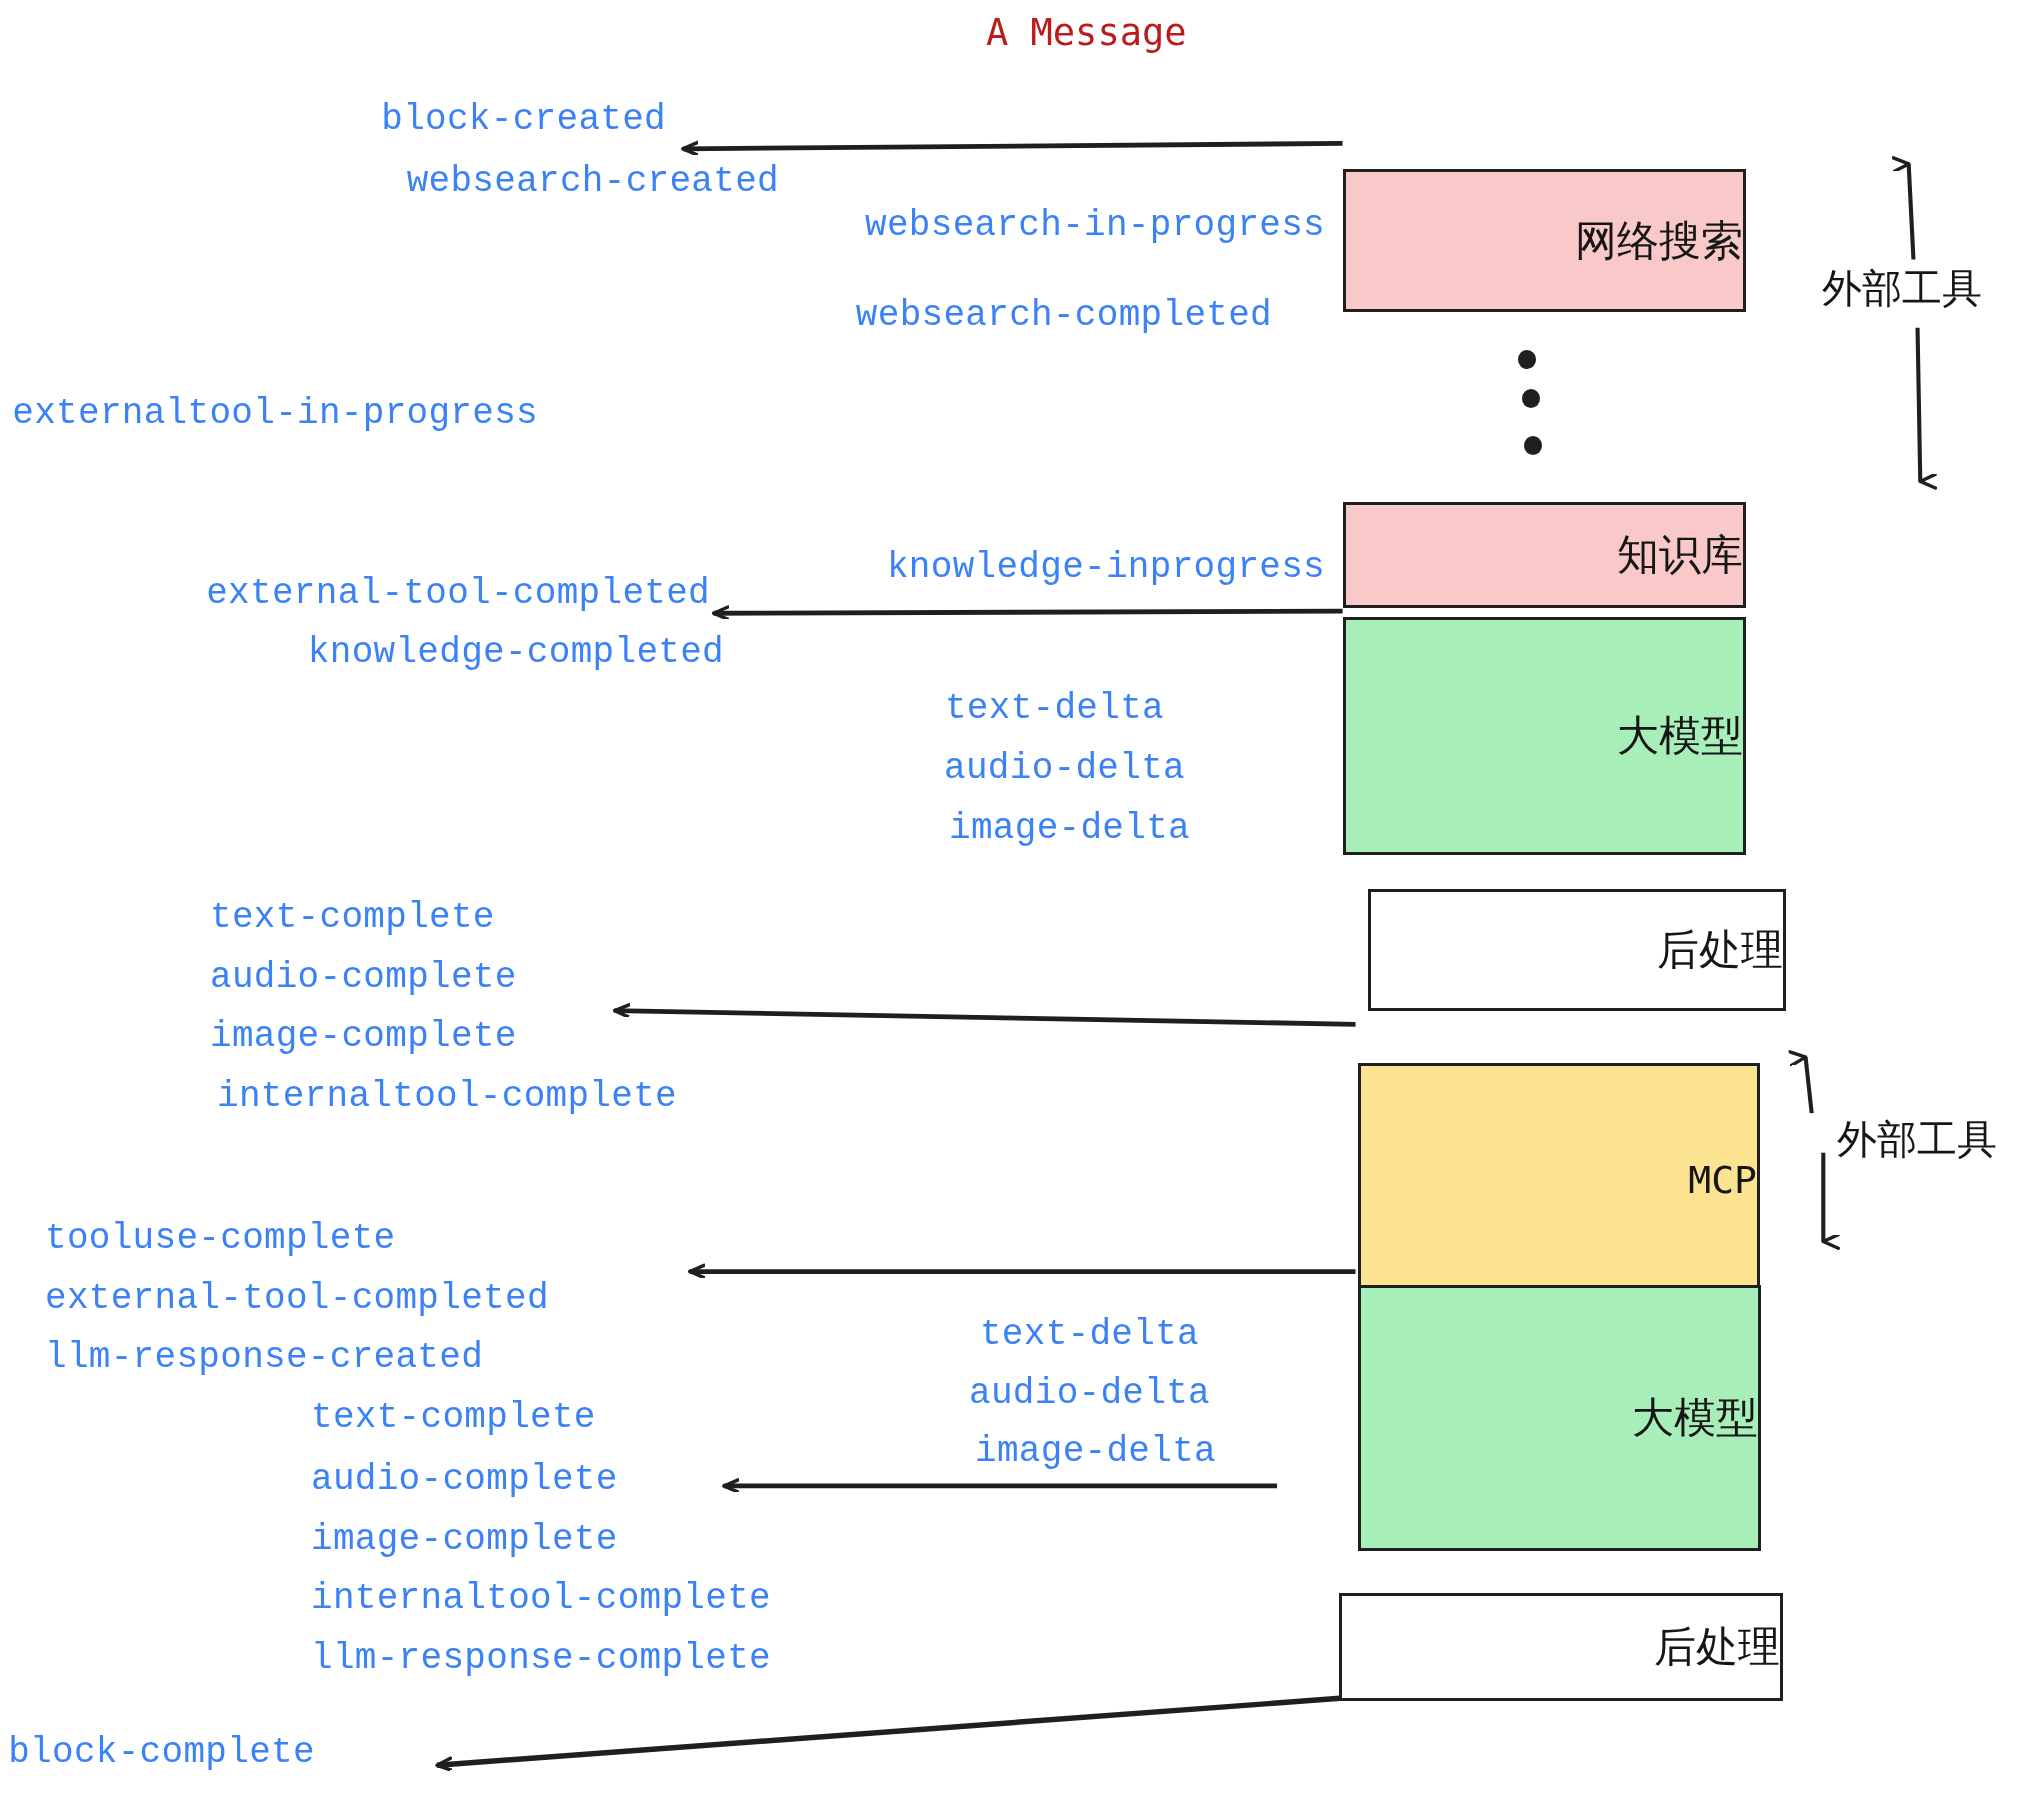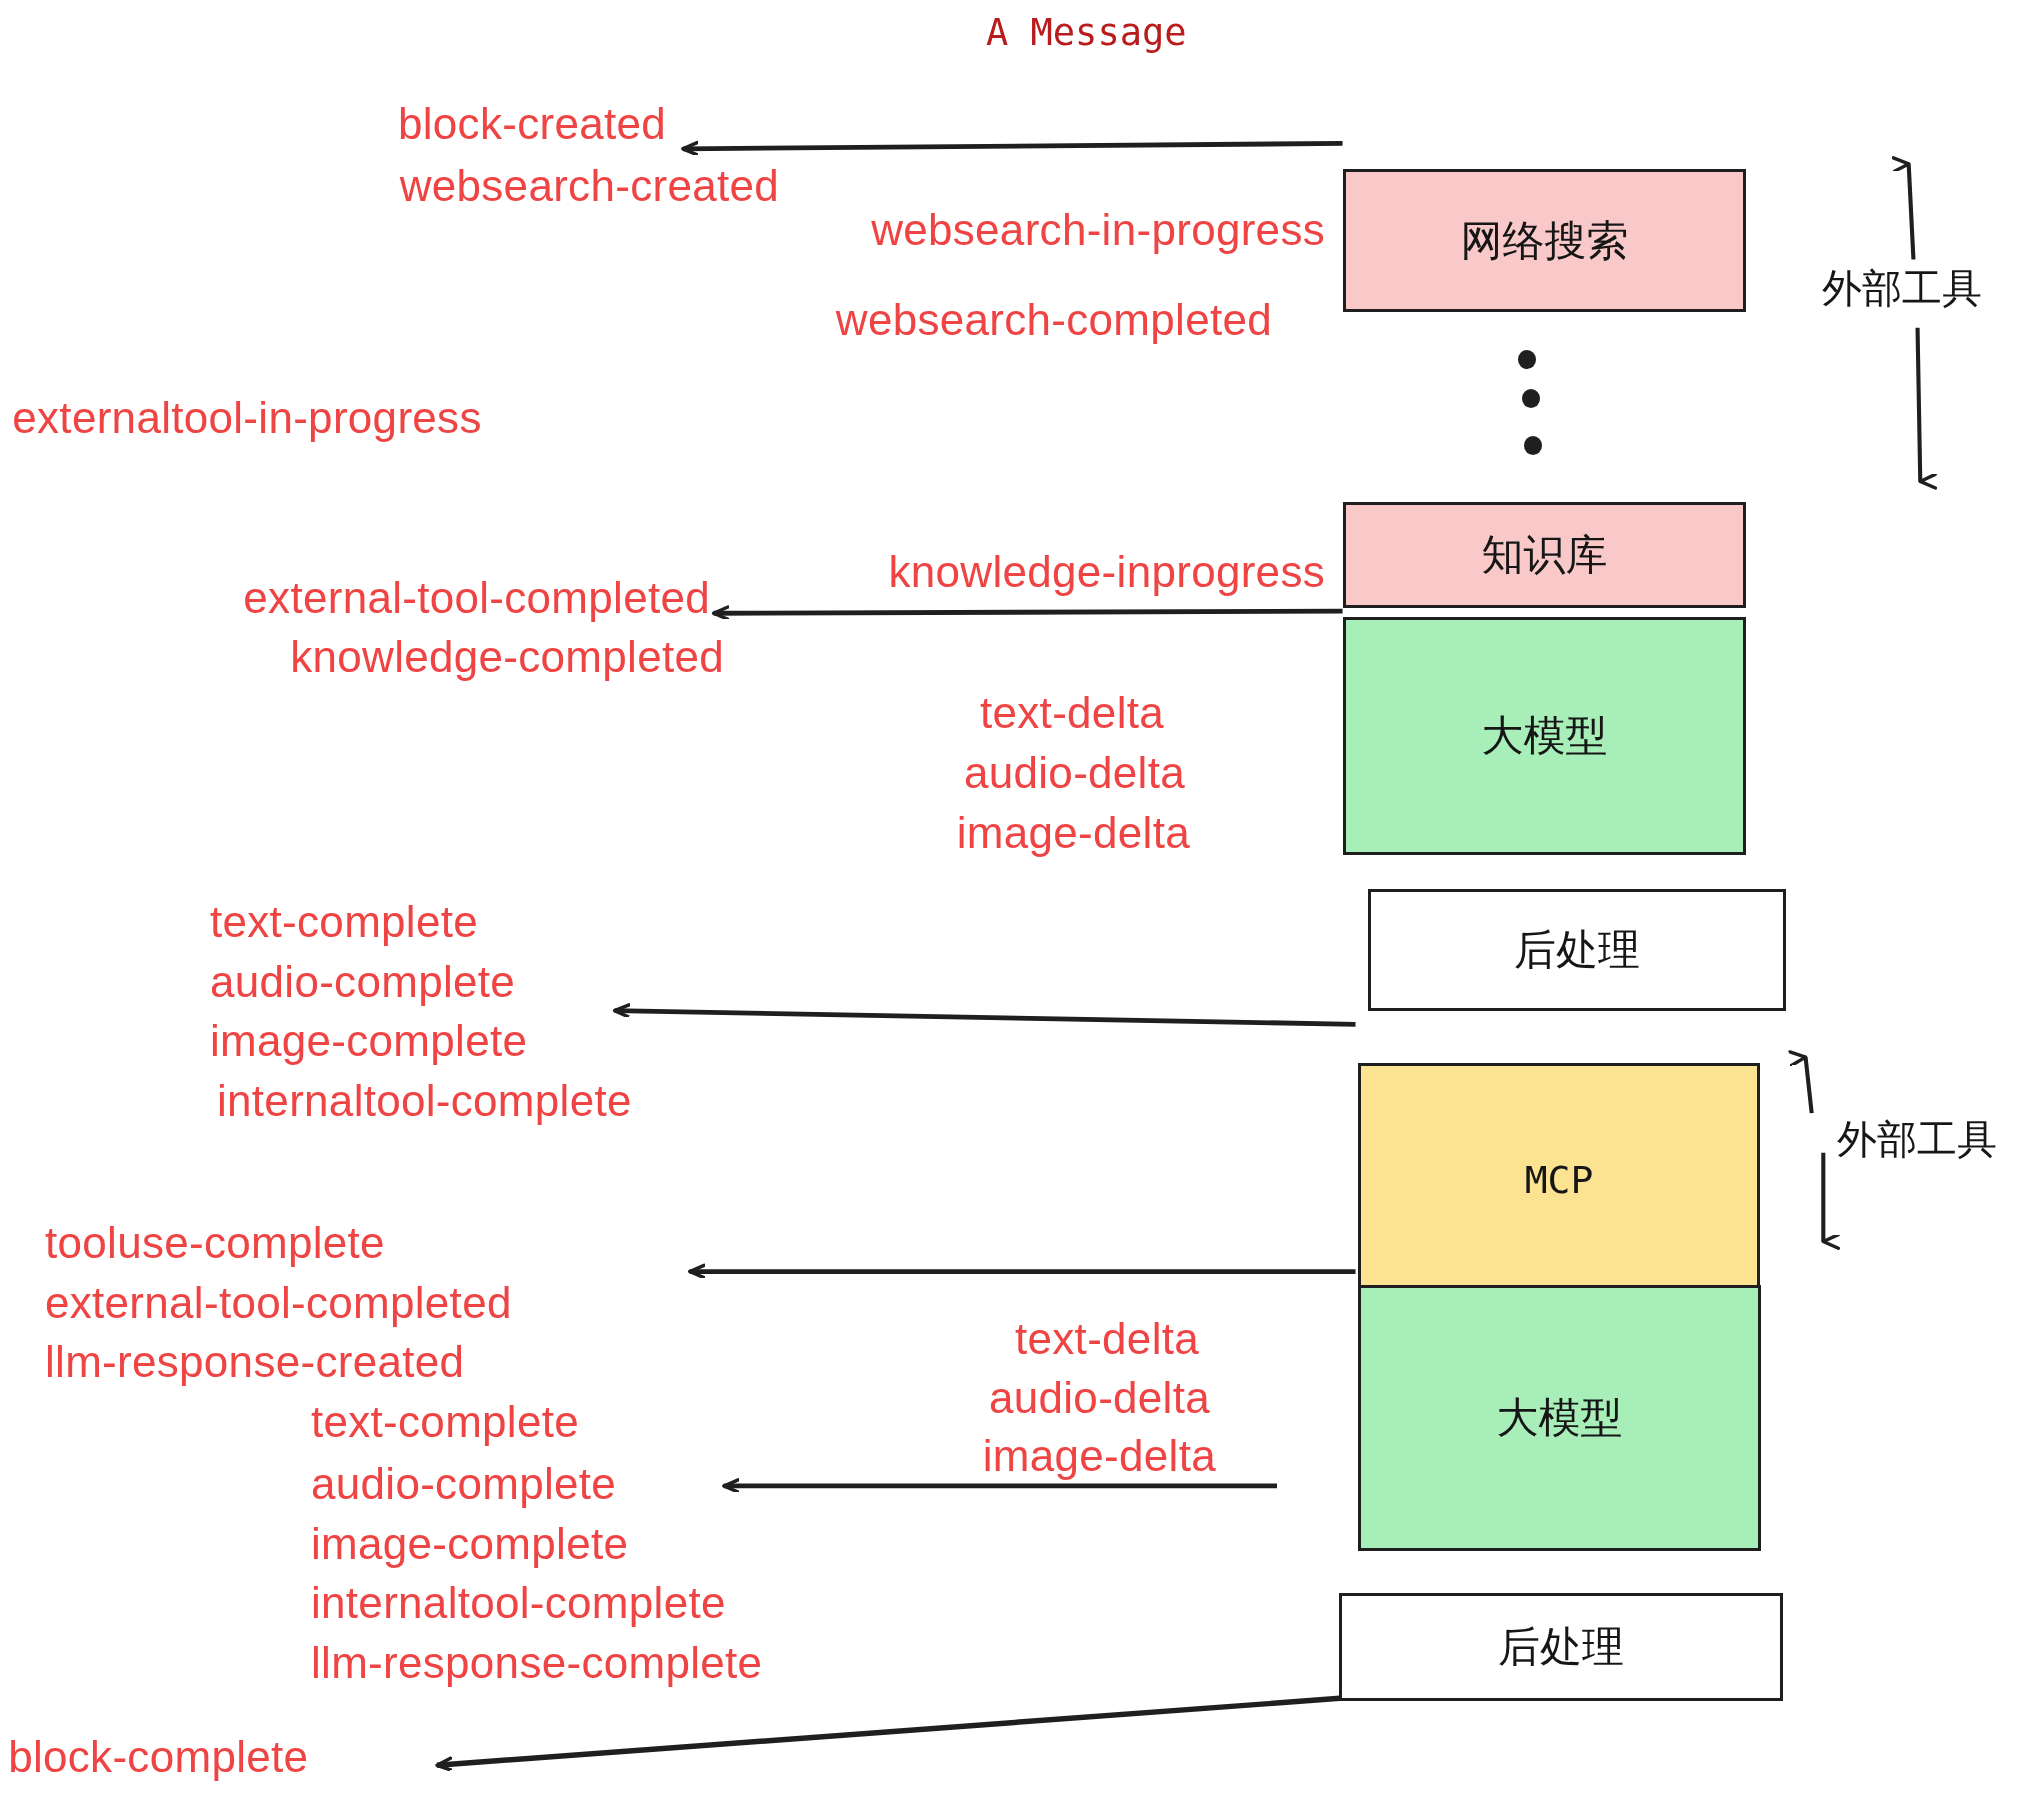--- a/index.html
+++ b/index.html
@@ -10,43 +10,43 @@
   #canvas {
     position: relative;
     width: 2035px;
     height: 1796px;
     background: #ffffff;
     overflow: hidden;
     font-family: "DejaVu Sans Mono", monospace;
   }
   .evt {
     position: absolute;
-    font-family: Liberation Sans, sans-serif;
-    font-size: 44px;
+    font-family: Liberation Mono, monospace;
+    font-size: 36px;
     letter-spacing: 0.3px;
-    color: #ef4444;
+    color: #3b82f6;
     white-space: nowrap;
     line-height: 1;
   }
   .evt.r { transform: translateX(-100%); }
   .title {
     position: absolute;
     font-family: "DejaVu Sans Mono", monospace;
     font-size: 37px;
     color: #b91c1c;
     white-space: nowrap;
     line-height: 1;
   }
   .box {
     position: absolute;
     box-sizing: border-box;
     border: 3.4px solid #1f1f1f;
     display: flex;
     align-items: center;
-    justify-content: center;
+    justify-content: flex-end;
   }
   .box .blabel {
     font-family: "DejaVu Sans", sans-serif;
     font-size: 42px;
     color: #161616;
     line-height: 1;
     white-space: nowrap;
   }
   .box.mcp .blabel {
     font-family: "DejaVu Sans Mono", monospace;

